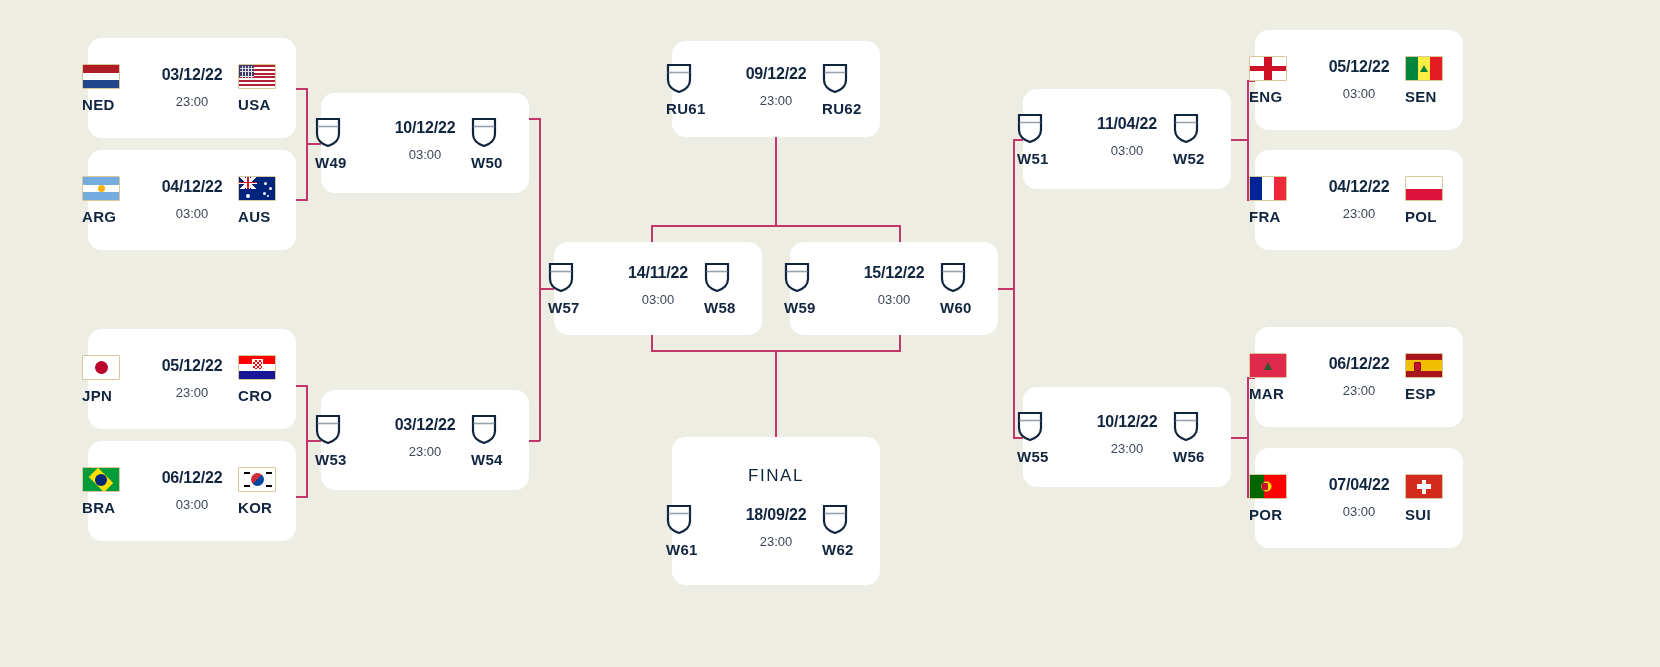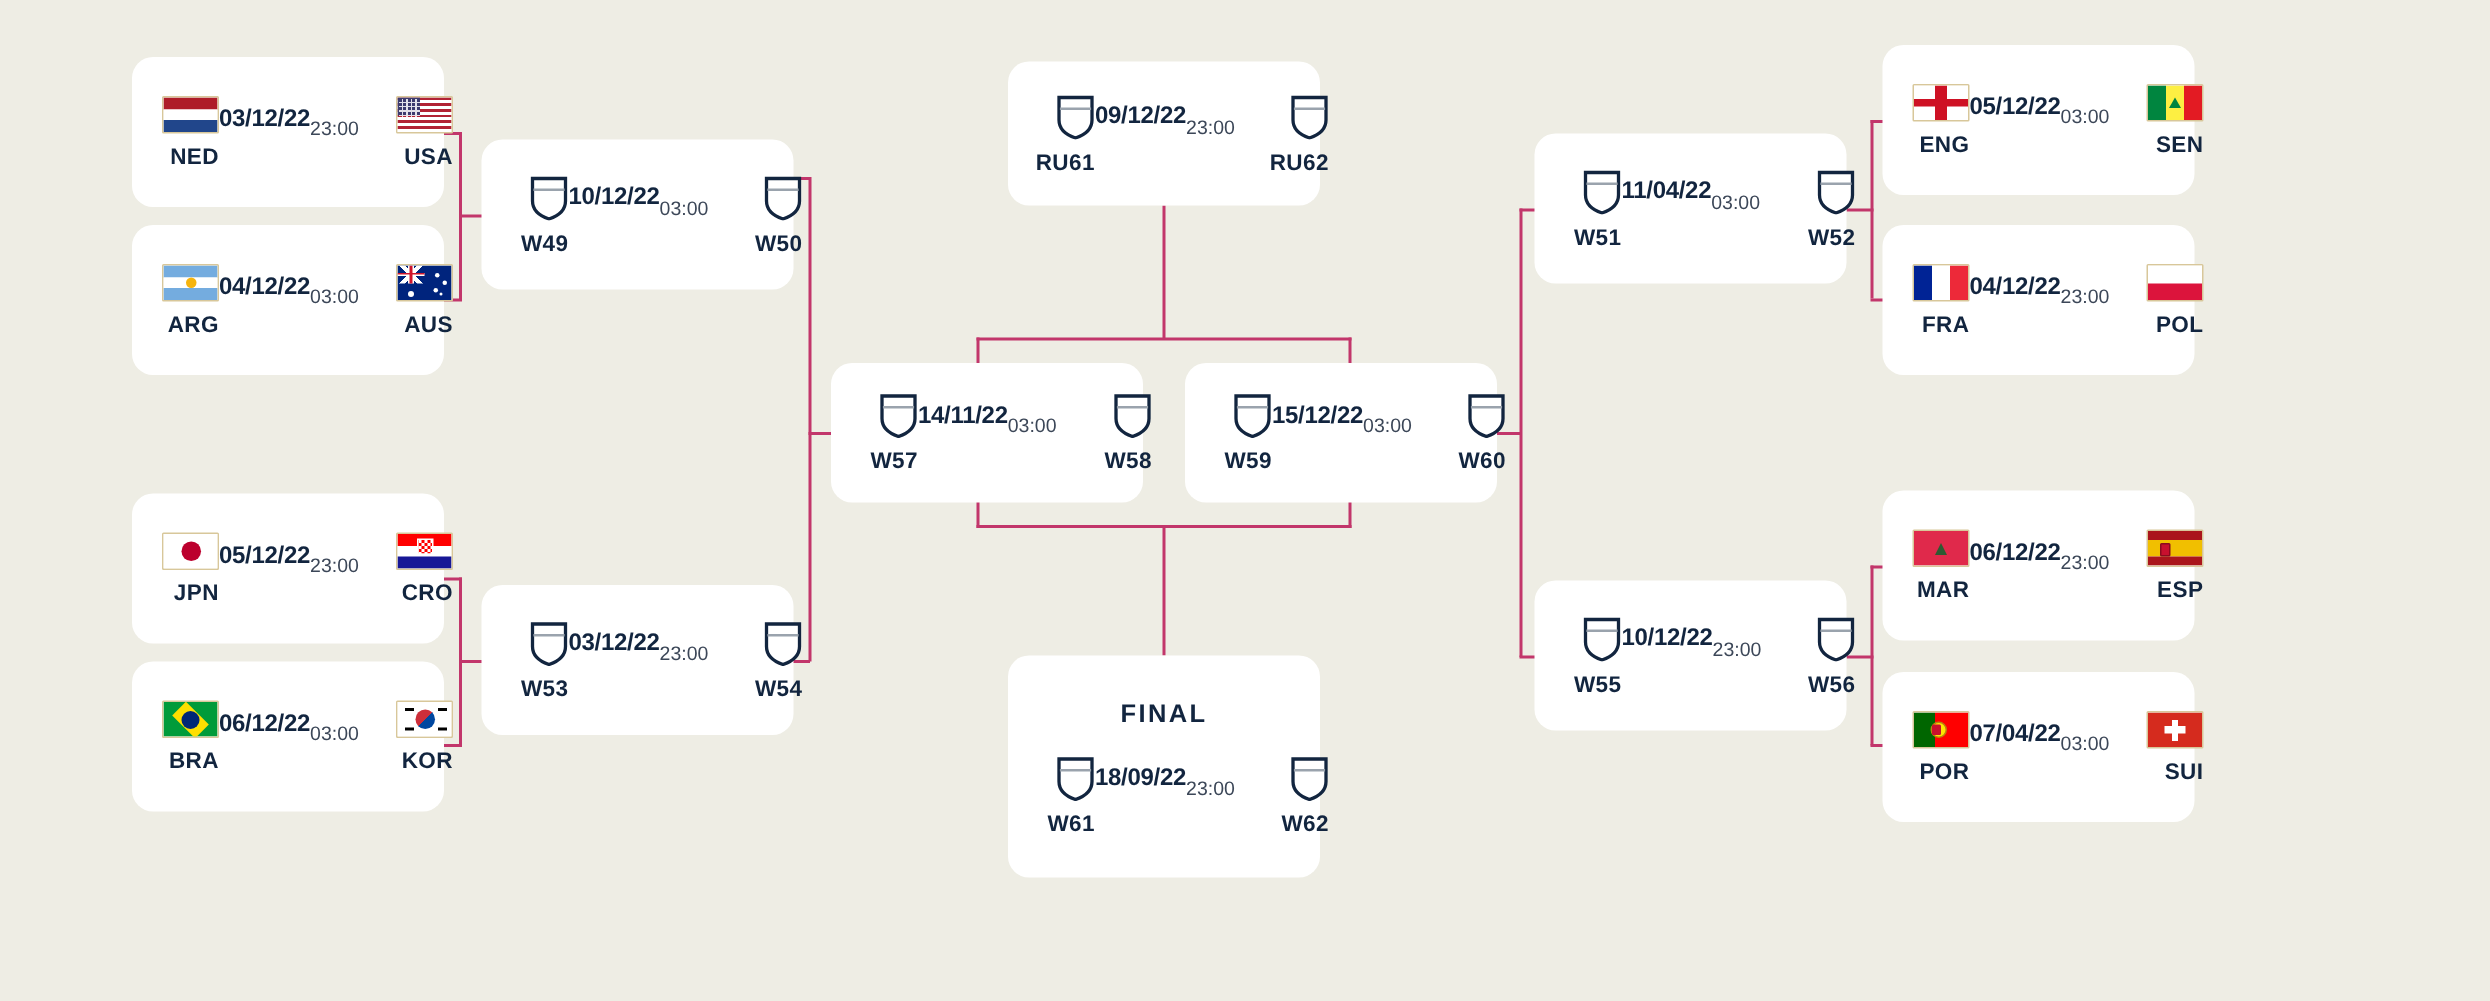--- a/index.html
+++ b/index.html
@@ -27,26 +27,26 @@
   }
   .card-inner {
     display: flex;
     align-items: flex-start;
     justify-content: center;
     gap: 0;
   }
   .side {
     display: flex;
     flex-direction: column;
-    align-items: flex-end;
+    align-items: flex-start;
     width: 64px;
   }
   .mid {
     display: flex;
-    flex-direction: row;
+    flex-direction: column;
     align-items: center;
     width: 92px;
     padding-top: 3px;
   }
   .code {
     font-size: 15px;
     font-weight: bold;
     color: #12253f;
     letter-spacing: 0.3px;
     margin-top: 8px;
@@ -62,21 +62,21 @@
   .time {
     font-size: 13px;
     color: #3c4758;
     margin-top: 12px;
     line-height: 1;
   }
   .final-label {
     font-size: 17px;
     color: #12253f;
     letter-spacing: 1.6px;
-    font-weight: 700;
+    font-weight: 400;
     text-align: center;
     width: 100%;
   }
   .card.final { flex-direction: column; justify-content: center; gap: 18px; }
 
   
   .flag {
     width: 38px;
     height: 25px;
     border: 1px solid #d8c79a;

